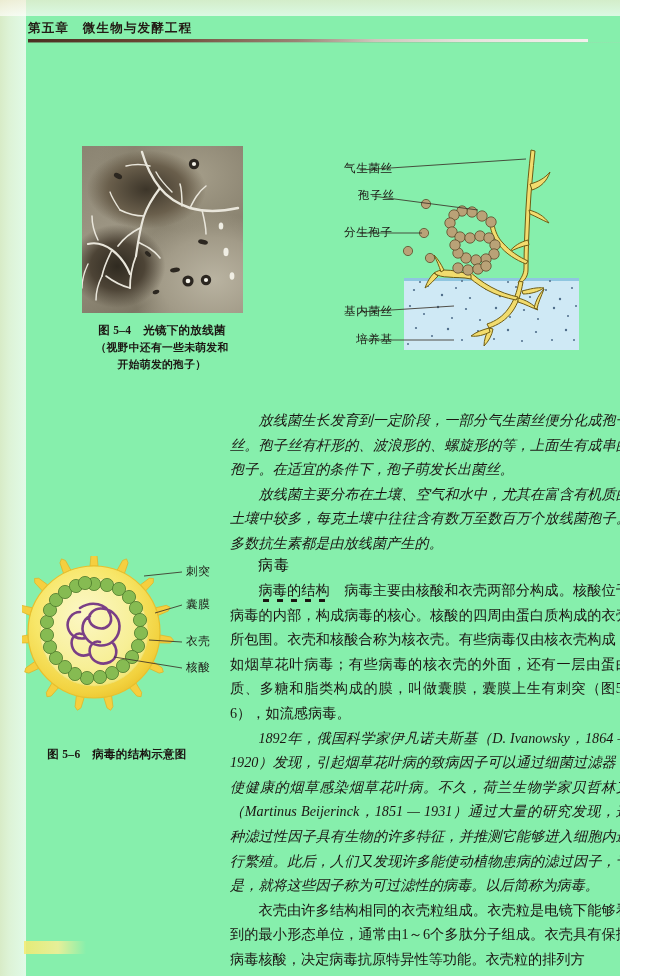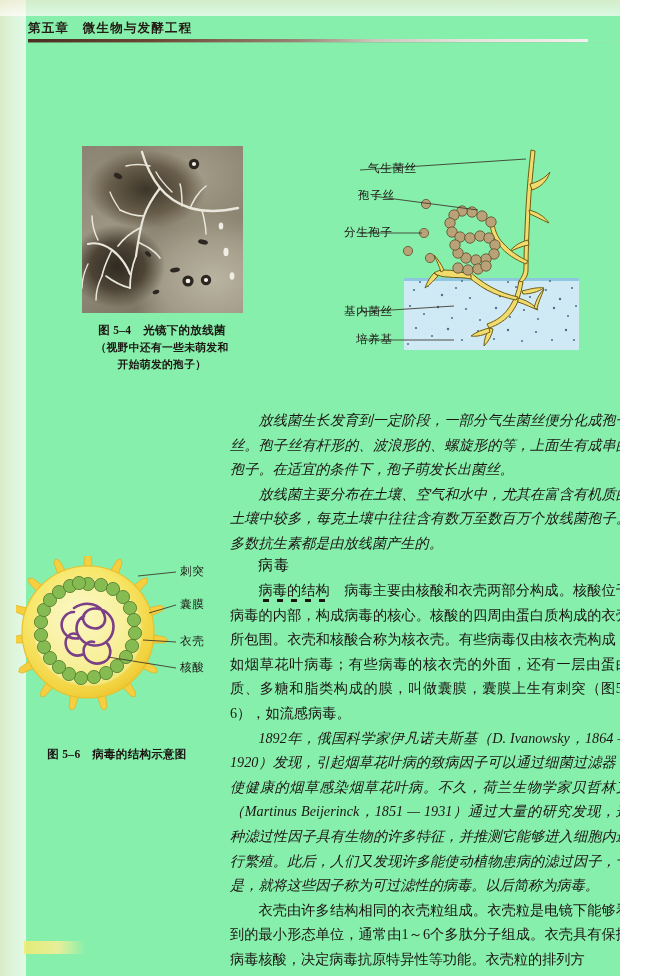--- a/index.html
+++ b/index.html
@@ -148,21 +148,21 @@
     font-size: 11.6px;
     letter-spacing: .6px;
     color: #1b1512;
     white-space: nowrap;
   }
   .cap55 { left: 392px; top: 358px; width: 210px; }
 
   
   .fig56 {
     position: absolute;
-    left: 16px; top: 556px;
+    left: 22px; top: 556px;
     width: 160px; height: 166px; font-family: Liberation Mono, monospace;
   }
   .fig56 svg { position: absolute; left: 0; top: 0; }
   .lbl56 {
     position: absolute;
     font-size: 11.6px;
     letter-spacing: .6px;
     color: #1b1512;
     white-space: nowrap;
   }
@@ -367,21 +367,21 @@
 
       <g stroke="#3a3128" stroke-width=".85" fill="none">
         <line x1="2" y1="22" x2="168" y2="11"></line>
         <line x1="14" y1="48" x2="120" y2="62"></line>
         <line x1="2" y1="85" x2="64" y2="85"></line>
         <line x1="2" y1="164" x2="96" y2="158"></line>
         <line x1="2" y1="192" x2="96" y2="192"></line>
       </g>
     </svg>
 
-    <span class="lbl55" style="left:-14px; top:13px;margin-left:24px;">气生菌丝</span>
+    <span class="lbl55" style="left:-14px; top:13px;">气生菌丝</span>
     <span class="lbl55" style="left:0px;   top:40px;">孢子丝</span>
     <span class="lbl55" style="left:-14px; top:77px;">分生孢子</span>
     <span class="lbl55" style="left:-14px; top:156px;">基内菌丝</span>
     <span class="lbl55" style="left:-2px;  top:184px;">培养基</span>
   </div>
 
 
   <div class="col mid-col kai">
     <p>放线菌生长发育到一定阶段，一部分气生菌丝便分化成孢子丝。孢子丝有杆形的、波浪形的、螺旋形的等，上面生有成串的孢子。在适宜的条件下，孢子萌发长出菌丝。</p>
     <p>放线菌主要分布在土壤、空气和水中，尤其在富含有机质的土壤中较多，每克土壤中往往含有数万至数百万个放线菌孢子。多数抗生素都是由放线菌产生的。</p>

